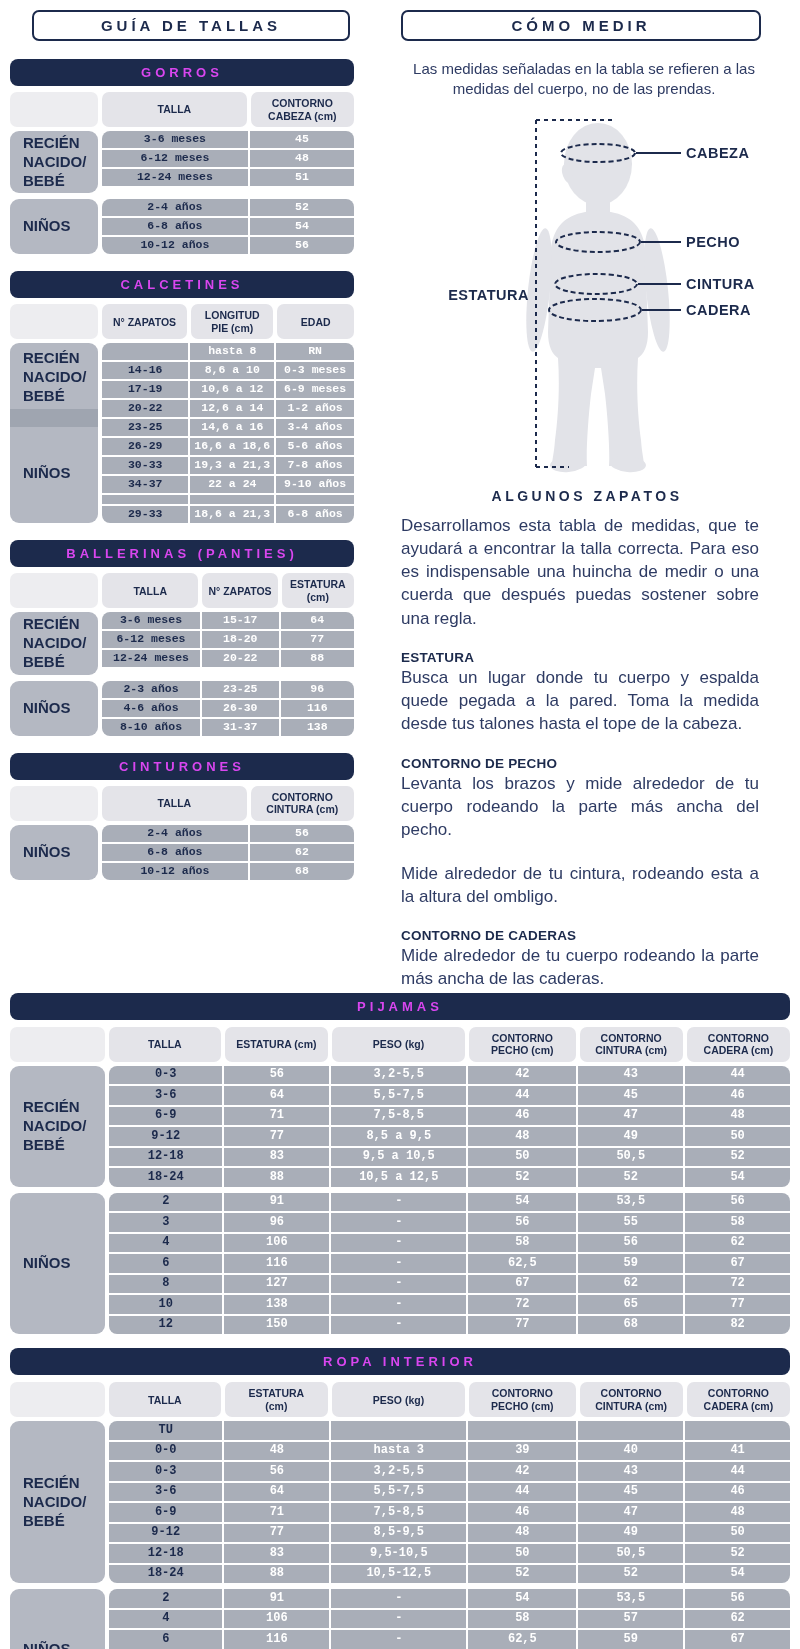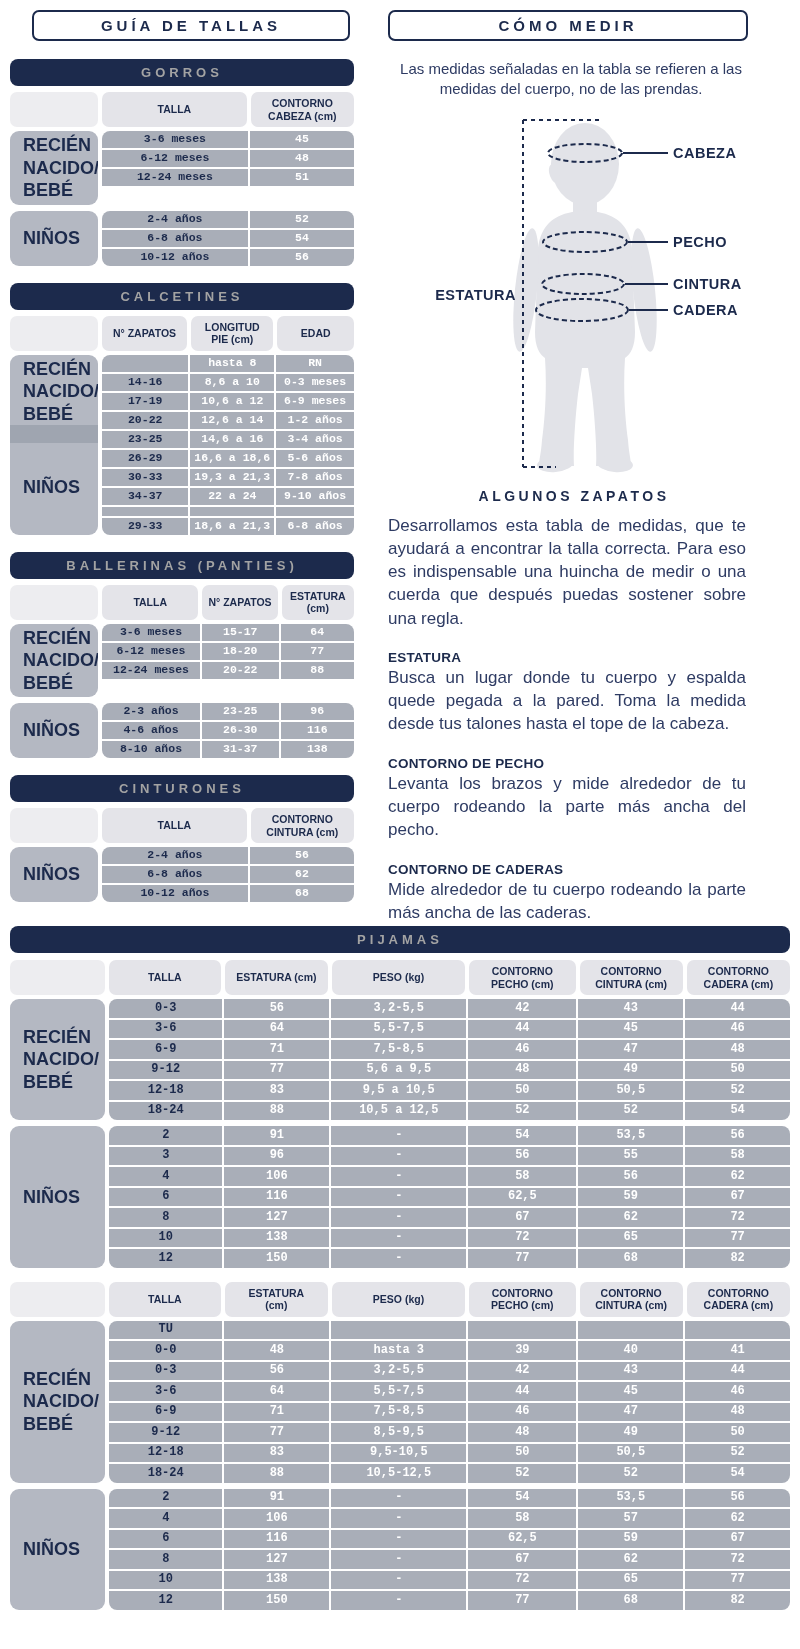--- a/index.html
+++ b/index.html
@@ -6,56 +6,56 @@
     --navy:#1c2a4c; --text:#2e3b63; --cell:#a9aeb8; --lbl:#b4b8c2;
     --div:#9fa5b0; --chip:#e4e4e9; --corner:#ededf0; --sil:#e2e3e8;
   }
   *{box-sizing:border-box; margin:0; padding:0;}
   body{
     width:800px; background:#ffffff;
     font-family:"Liberation Sans", sans-serif;
     color:var(--text);
   }
   .page{ padding:8px 10px 14px 10px; }
-  .top{ display:flex; gap:34px; align-items:flex-start; }
+  .top{ display:flex; gap:47px; align-items:flex-start; }
   .col-left{ width:344px; flex:none; }
   .col-right{ flex:1; max-width:376px; padding-right:4px; }
 
   .title-box{
     border:2px solid var(--navy); border-radius:7px; background:#fff;
     text-align:center; color:var(--navy); font-weight:bold;
     font-size:15px; letter-spacing:4px; padding:5px 2px; margin:2px 0 18px 0;
   }
   .col-left .title-box{ margin-left:22px; margin-right:4px; }
   .col-right .title-box{ margin-right:12px; }
 
   
   .size-table{ margin-bottom:17px; }
   .banner{
-    background:var(--navy); color:#a3a3a3; border-radius:8px; text-align:center;
+    background:var(--navy); color:#d946ef; border-radius:8px; text-align:center;
     font-weight:bold; font-size:13px; letter-spacing:4px; padding:6px 13px; margin-bottom:6px;
   }
   .hdr{ display:grid; grid-template-columns:var(--lw) 1fr; gap:4px; margin-bottom:4px; }
   .hcols{ display:grid; grid-template-columns:var(--dc); gap:4px; }
   .chip{
     background:var(--chip); border-radius:7px; color:var(--navy);
     display:flex; align-items:center; justify-content:center; text-align:center;
     font-weight:bold; font-size:10.5px; line-height:1.18; white-space:pre-line;
     min-height:35px; padding:2px 1px;
   }
   .chip.corner{ background:var(--corner); }
   .grp{ display:grid; grid-template-columns:var(--lw) 1fr; gap:4px; margin-bottom:6px; }
   .size-table .grp:last-child{ margin-bottom:0; }
   .lblock{
     background:var(--lbl); border-radius:9px; display:flex; flex-direction:column;
     padding:3px 0; overflow:hidden;
   }
   .lbl{
     flex:1; display:flex; align-items:center; padding-left:13px;
-    color:var(--navy); font-weight:bold; font-size:18px; line-height:1.25;
+    color:var(--navy); font-weight:bold; font-size:15px; line-height:1.25;
     white-space:pre-line;
   }
   .ldiv{ height:18px; background:var(--div); flex:none; }
   .dgrid{ display:grid; grid-template-columns:var(--dc); gap:2px; border-radius:8px; overflow:hidden; align-content:start;font-family:Liberation Mono, monospace; }
   .cell{
     background:var(--cell); min-height:17px; padding:1px 2px;
     display:flex; align-items:center; justify-content:center; text-align:center;
     font-weight:bold; font-size:11.5px; line-height:1.1;
   }
   .cfirst{ color:var(--navy); }
@@ -323,20 +323,21 @@
 
       <div class="mh-section">
         <h3>ESTATURA</h3>
         <p class="para">Busca un lugar donde tu cuerpo y espalda quede pegada a la pared. Toma la medida desde tus talones hasta el tope de la cabeza.</p>
       </div>
       <div class="mh-section">
         <h3>CONTORNO DE PECHO</h3>
         <p class="para">Levanta los brazos y mide alrededor de tu cuerpo rodeando la parte más ancha del pecho.</p>
       </div>
       <div class="mh-section">
+        <p class="para">Mide alrededor de tu cintura, rodeando esta a la altura del ombligo.</p>
       </div>
       <div class="mh-section">
         <h3>CONTORNO DE CADERAS</h3>
         <p class="para">Mide alrededor de tu cuerpo rodeando la parte más ancha de las caderas.</p>
       </div>
     </div>
   </div>
 
   <div class="full-tables">
     <section class="size-table t-big">
@@ -375,21 +376,21 @@
             <div class="cell cval">45</div>
             <div class="cell cval">46</div>
             <div class="cell cfirst">6-9</div>
             <div class="cell cval">71</div>
             <div class="cell cval">7,5-8,5</div>
             <div class="cell cval">46</div>
             <div class="cell cval">47</div>
             <div class="cell cval">48</div>
             <div class="cell cfirst">9-12</div>
             <div class="cell cval">77</div>
-            <div class="cell cval">5,6 a 9,5</div>
+            <div class="cell cval">8,5 a 9,5</div>
             <div class="cell cval">48</div>
             <div class="cell cval">49</div>
             <div class="cell cval">50</div>
             <div class="cell cfirst">12-18</div>
             <div class="cell cval">83</div>
             <div class="cell cval">9,5 a 10,5</div>
             <div class="cell cval">50</div>
             <div class="cell cval">50,5</div>
             <div class="cell cval">52</div>
             <div class="cell cfirst">18-24</div>
@@ -444,20 +445,21 @@
             <div class="cell cfirst">12</div>
             <div class="cell cval">150</div>
             <div class="cell cval">-</div>
             <div class="cell cval">77</div>
             <div class="cell cval">68</div>
             <div class="cell cval">82</div>
           </div>
         </div>
       </section>
     <section class="size-table t-big">
+        <div class="banner">ROPA INTERIOR</div>
         <div class="hdr">
           <div class="chip corner"></div>
           <div class="hcols">
             <div class="chip">TALLA</div>
             <div class="chip">ESTATURA
 (cm)</div>
             <div class="chip">PESO (kg)</div>
             <div class="chip">CONTORNO
 PECHO (cm)</div>
             <div class="chip">CONTORNO

